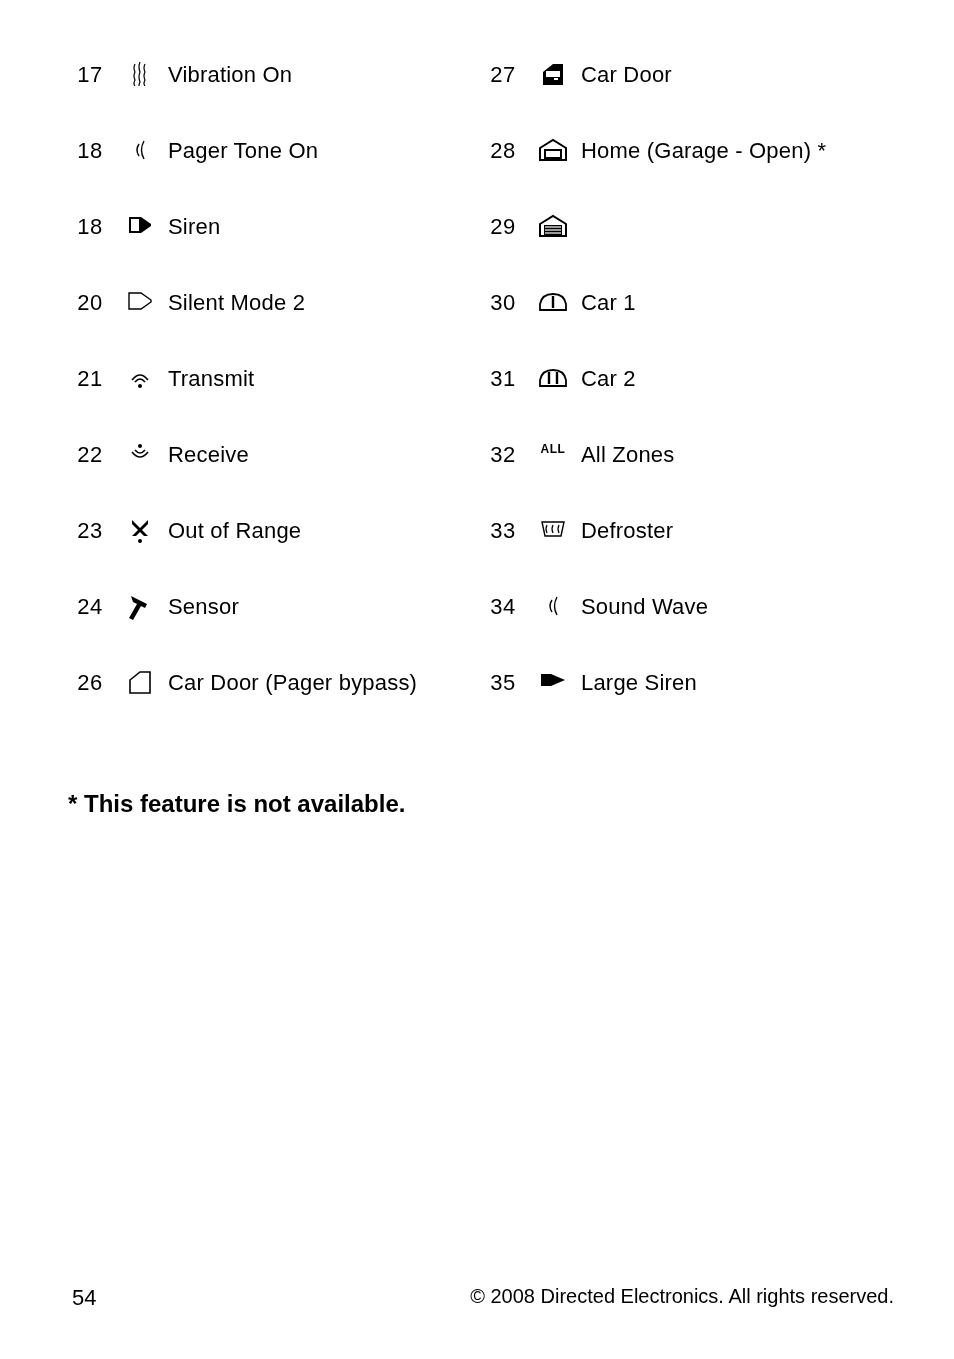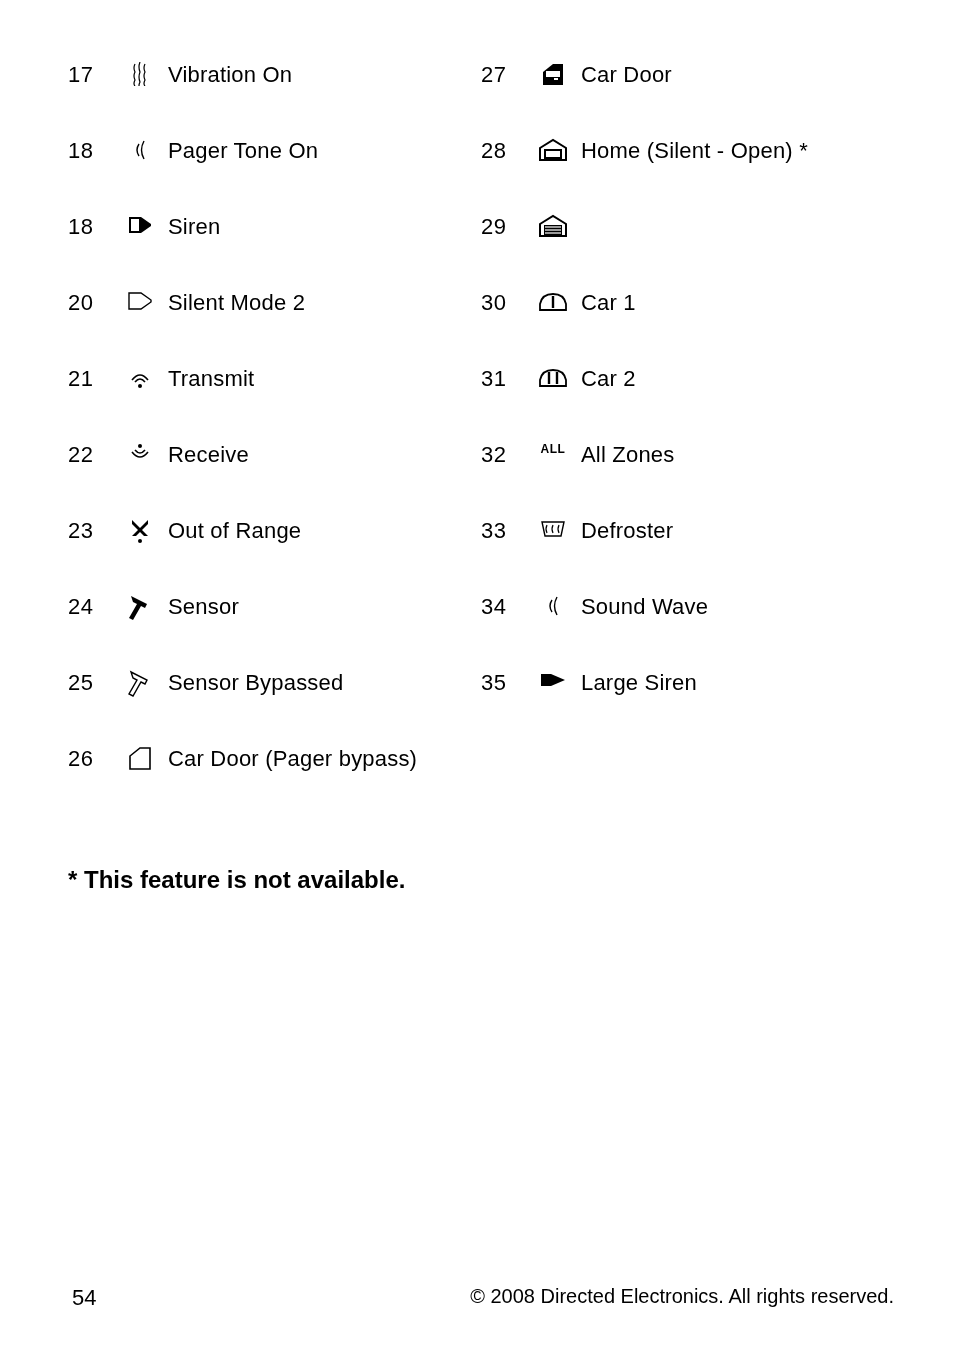--- a/index.html
+++ b/index.html
@@ -26,21 +26,21 @@
   }
   .row {
     display: flex;
     align-items: flex-start;
     height: 76px;
   }
   .num {
     width: 44px;
     font-size: 22px;
     font-weight: 300;
-    text-align: left;
+    text-align: center;
     padding-top: 2px;
     letter-spacing: 0.5px;
   }
   .iconcell {
     width: 56px;
     display: flex;
     justify-content: center;
     align-items: center;
     padding-top: 2px;
     font-size: 20px;
@@ -174,29 +174,20 @@
       <div class="row">
         <div class="num">24</div>
         <div class="iconcell">
           <svg width="26" height="28" viewBox="0 0 26 28">
               <path d="M4 2 L20 10 L18 14 L14 12 L6 26 L2 24 L10 10 L6 8 Z" fill="#000"></path>
             </svg>
         </div>
         <div class="label">Sensor</div>
       </div>
 
-      <div class="row">
-        <div class="num">25</div>
-        <div class="iconcell">
-          <svg width="26" height="28" viewBox="0 0 26 28">
-              <path d="M4 2 L20 10 L18 14 L14 12 L6 26 L2 24 L10 10 L6 8 Z" fill="none" stroke="#000" stroke-width="1.4"></path>
-            </svg>
-        </div>
-        <div class="label">Sensor Bypassed</div>
-      </div>
 
       <div class="row">
         <div class="num">26</div>
         <div class="iconcell">
           <svg width="26" height="26" viewBox="0 0 26 26">
               <path d="M3 10 L13 2 L23 2 L23 23 L3 23 Z" fill="none" stroke="#000" stroke-width="1.6"></path>
             </svg>
         </div>
         <div class="label">Car Door (Pager bypass)</div>
       </div>
@@ -219,21 +210,21 @@
 
       <div class="row">
         <div class="num">28</div>
         <div class="iconcell">
           <svg width="30" height="24" viewBox="0 0 30 24">
               <path d="M2 10 L15 2 L28 10 L28 22 L2 22 Z" fill="none" stroke="#000" stroke-width="2"></path>
               <rect x="6" y="11" width="18" height="10" fill="#000"></rect>
               <rect x="8" y="13" width="14" height="6" fill="#fff"></rect>
             </svg>
         </div>
-        <div class="label">Home (Silent - Open) *</div>
+        <div class="label">Home (Garage - Open) *</div>
       </div>
 
       <div class="row">
         <div class="num">29</div>
         <div class="iconcell">
           <svg width="30" height="24" viewBox="0 0 30 24">
               <path d="M2 10 L15 2 L28 10 L28 22 L2 22 Z" fill="none" stroke="#000" stroke-width="2"></path>
               <rect x="6" y="11" width="18" height="10" fill="#000"></rect>
               <g stroke="#fff" stroke-width="1.2">
                 <line x1="7" y1="13" x2="23" y2="13"></line>

